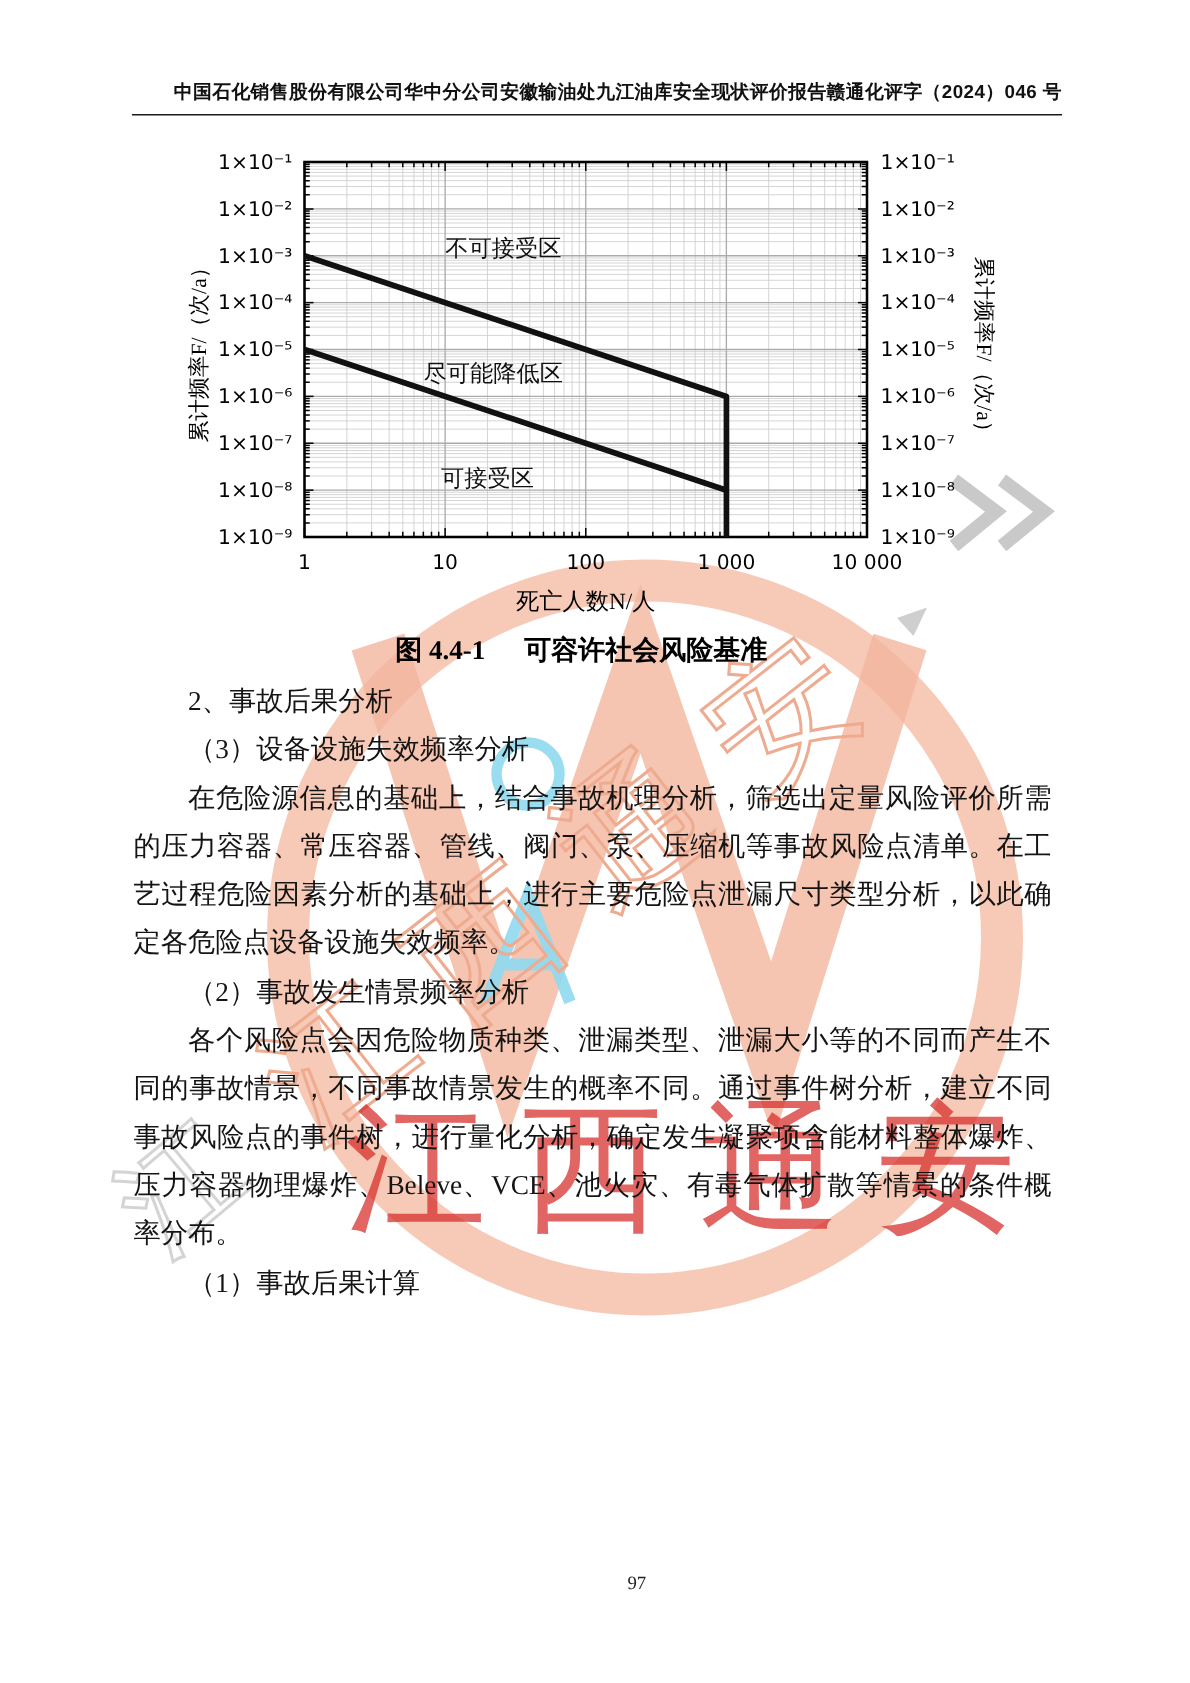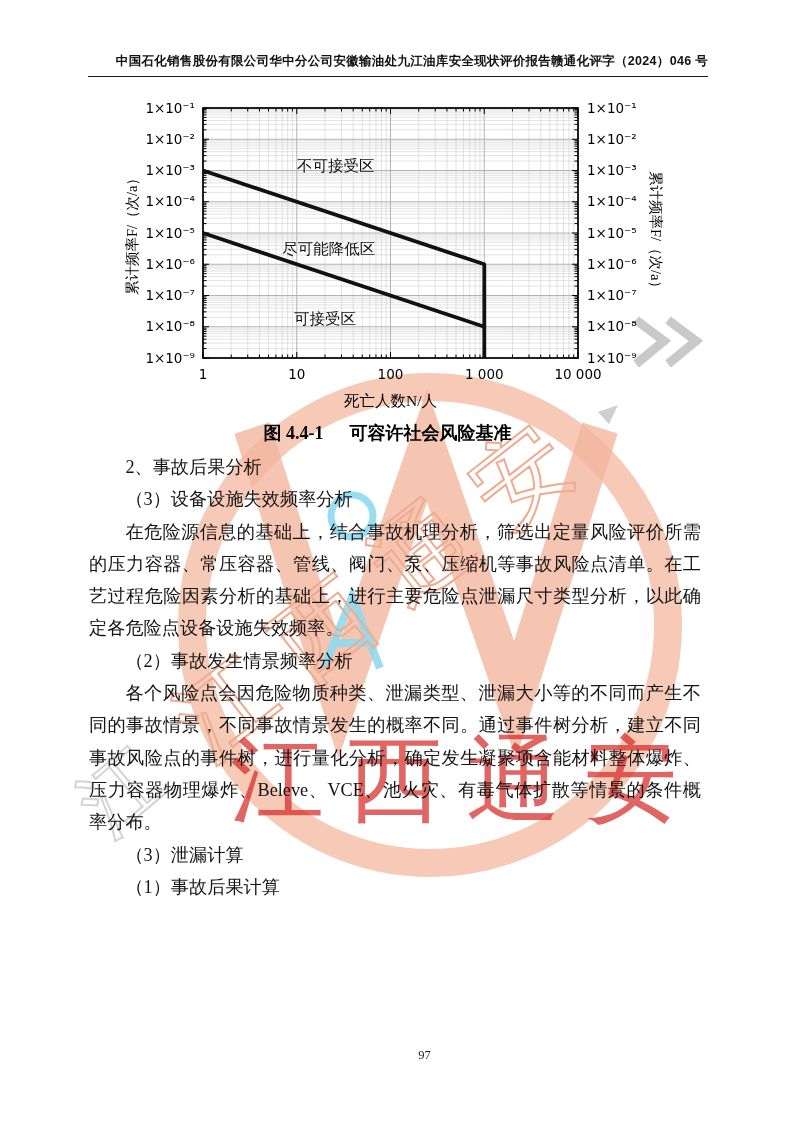--- a/index.html
+++ b/index.html
@@ -448,19 +448,18 @@
   <div class="caption">
     <span>图 4.4-1</span><span class="gap"></span><span>可容许社会风险基准</span>
   </div>
 
   <div class="bodytxt" id="paragraphs">
       <p>2、事故后果分析</p>
       <p>（3）设备设施失效频率分析</p>
       <p>在危险源信息的基础上，结合事故机理分析，筛选出定量风险评价所需的压力容器、常压容器、管线、阀门、泵、压缩机等事故风险点清单。在工艺过程危险因素分析的基础上，进行主要危险点泄漏尺寸类型分析，以此确定各危险点设备设施失效频率。</p>
       <p>（2）事故发生情景频率分析</p>
       <p>各个风险点会因危险物质种类、泄漏类型、泄漏大小等的不同而产生不同的事故情景，不同事故情景发生的概率不同。通过事件树分析，建立不同事故风险点的事件树，进行量化分析，确定发生凝聚项含能材料整体爆炸、压力容器物理爆炸、Beleve、VCE、池火灾、有毒气体扩散等情景的条件概率分布。</p>
-      <p>（3）泄漏计算</p>
       <p>（1）事故后果计算</p>
     </div>
 
   <div class="pageno">97</div>
 
 </div>
 
 </body></html>

